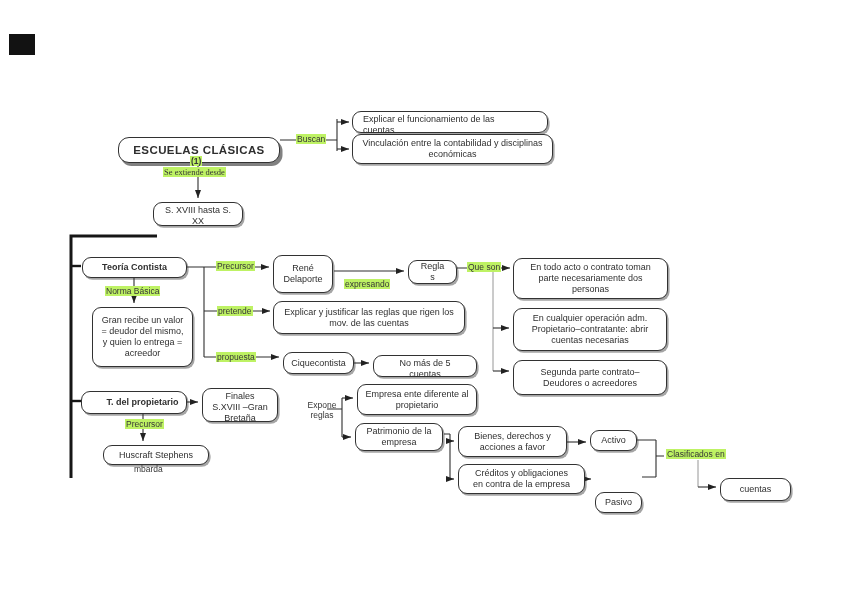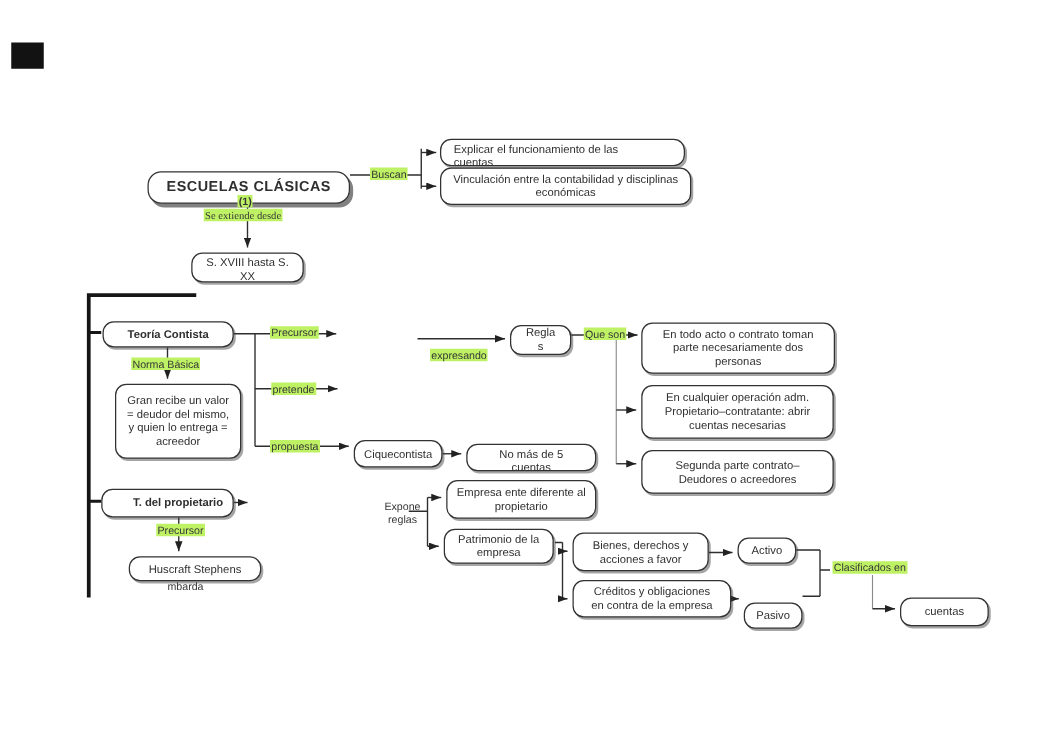--- a/index.html
+++ b/index.html
@@ -41,21 +41,21 @@
   #n-cique{left:283px;top:352px;width:71px;height:22px;}
   #n-nomas{left:373px;top:355px;width:104px;height:22px;z-index:2;} #n-nomas span{max-width:64px;}
   #n-tprop{left:81px;top:391px;width:106px;height:23px;font-weight:bold;border-width:1.4px;padding-left:21px;}
   #n-finales{left:202px;top:388px;width:76px;height:34px;} #n-finales span{max-width:58px;}
   #n-huscraft{left:103px;top:445px;width:106px;height:20px;}
   #n-empresa{left:357px;top:384px;width:120px;height:31px;} #n-empresa span{max-width:106px;}
   #n-patrimonio{left:355px;top:423px;width:88px;height:28px;} #n-patrimonio span{max-width:74px;}
   #n-bienes{left:458px;top:426px;width:109px;height:31px;} #n-bienes span{max-width:96px;}
   #n-creditos{left:458px;top:464px;width:127px;height:30px;} #n-creditos span{max-width:105px;}
   #n-activo{left:590px;top:430px;width:47px;height:21px;}
-  #n-pasivo{left:595px;top:482px;width:47px;height:21px;}
+  #n-pasivo{left:595px;top:492px;width:47px;height:21px;}
   #n-cuentas{left:720px;top:478px;width:71px;height:23px;}
   
   #l-buscan{left:296px;top:134px;}
   #l-uno{left:190px;top:156px;font-weight:bold;}
   #l-extiende{left:163px;top:167px;font-family:Liberation Serif, serif;}
   #l-norma{left:105px;top:286px;}
   #l-prec1{left:216px;top:261px;}
   #l-expresando{left:344px;top:279px;}
   #l-queson{left:467px;top:262px;}
   #l-pretende{left:217px;top:306px;}
@@ -145,46 +145,55 @@
   </div>
 
   <div class="node" id="n-teoria">
     <span>Teoría Contista</span>
   </div>
   <div class="lbl" id="l-norma">Norma Básica</div>
   <div class="node" id="n-quien">
     <span>Gran recibe un valor = deudor del mismo, y quien lo entrega = acreedor</span>
   </div>
   <div class="lbl" id="l-prec1">Precursor</div>
+  <div class="node" id="n-rene">
+    <span>René Delaporte</span>
+  </div>
   <div class="lbl" id="l-expresando">expresando</div>
   <div class="node top" id="n-regla">
     <span>Regla</span>
     <span class="s2">s</span>
   </div>
   <div class="lbl" id="l-queson">Que son</div>
   <div class="node" id="n-entodo">
     <span>En todo acto o contrato toman parte necesariamente dos personas</span>
   </div>
   <div class="lbl" id="l-pretende">pretende</div>
+  <div class="node" id="n-explicar2">
+    <span>Explicar y justificar las reglas que rigen los mov. de las cuentas</span>
+  </div>
   <div class="node" id="n-encualquier">
     <span>En cualquier operación adm. Propietario–contratante: abrir cuentas necesarias</span>
   </div>
   <div class="node" id="n-segunda">
     <span>Segunda parte contrato–Deudores o acreedores</span>
   </div>
   <div class="lbl" id="l-propuesta">propuesta</div>
   <div class="node" id="n-cique">
     <span>Ciquecontista</span>
   </div>
   <div class="node top" id="n-nomas">
     <span>No más de 5 cuentas</span>
   </div>
 
   <div class="node" id="n-tprop">
     <span>T. del propietario</span>
+  </div>
+  <div class="node top" id="n-finales">
+    <span>Finales S.XVIII –Gran Bretaña</span>
   </div>
   <div class="lbl" id="l-prec2">Precursor</div>
   <div class="node" id="n-huscraft">
     <span>Huscraft Stephens</span>
   </div>
   <div class="lbl" id="l-mbarda">mbarda</div>
   <div class="lbl" id="l-expone">Expone reglas</div>
   <div class="node" id="n-empresa">
     <span>Empresa ente diferente al propietario</span>
   </div>

